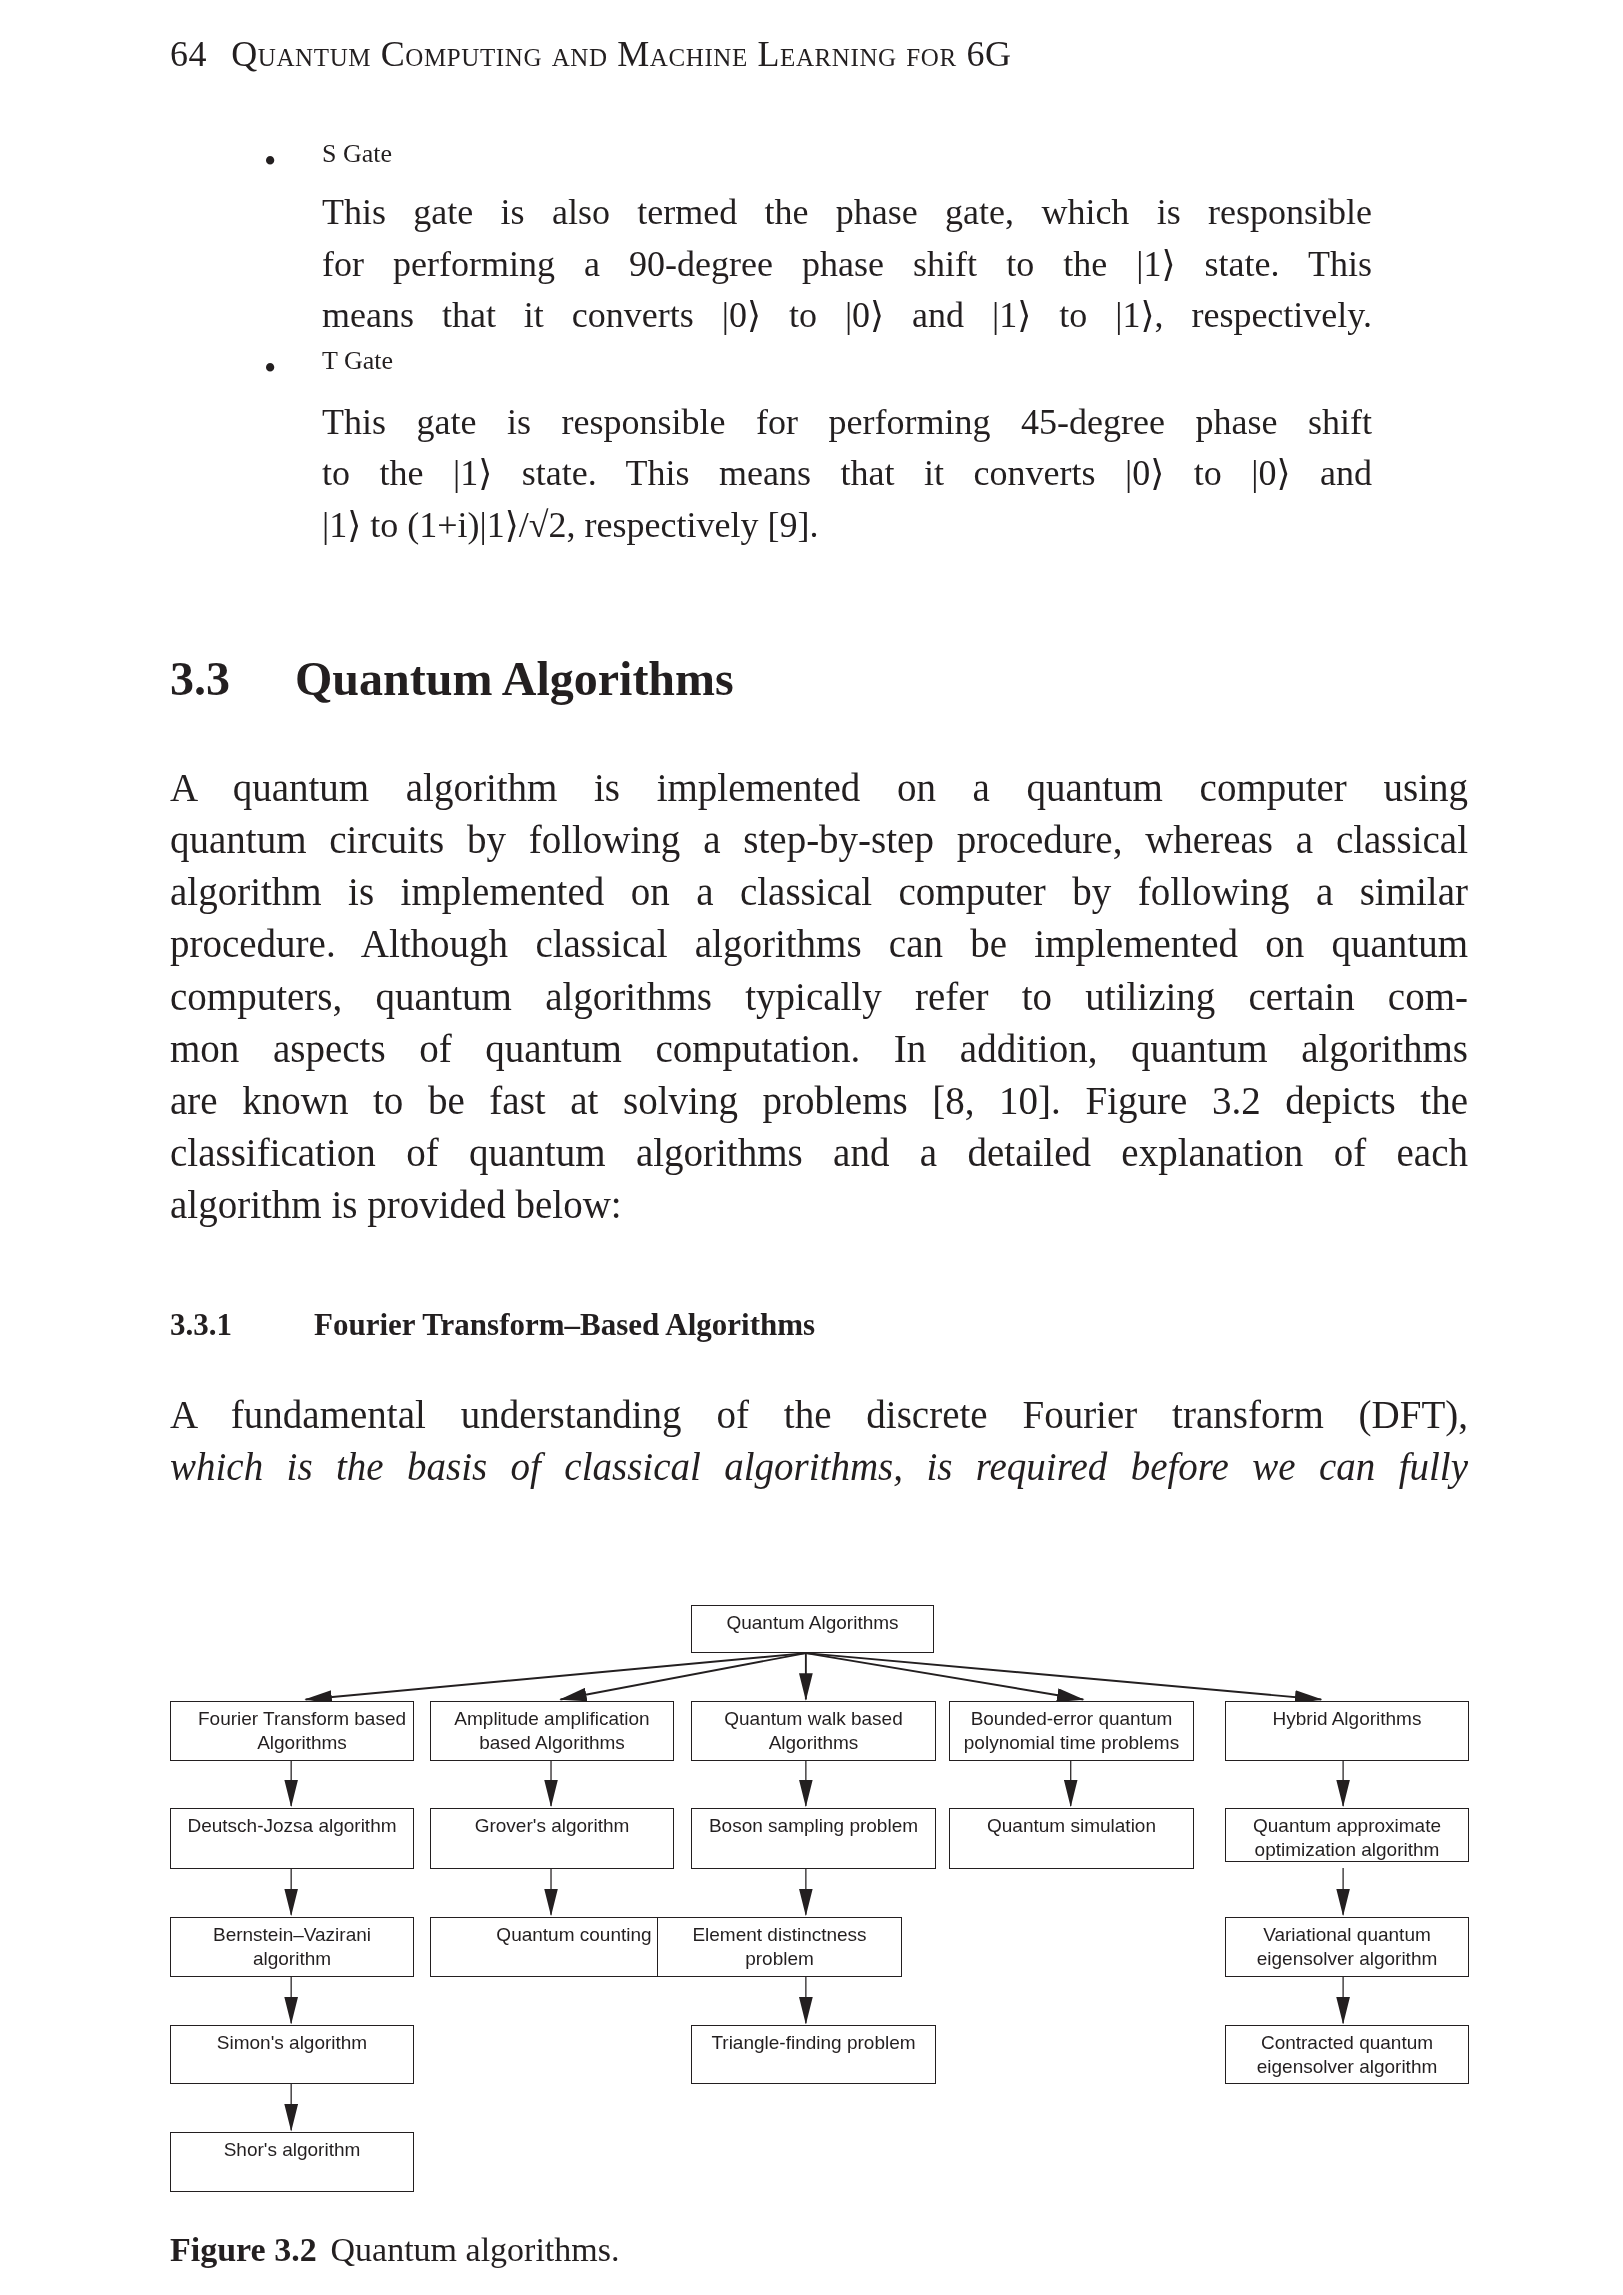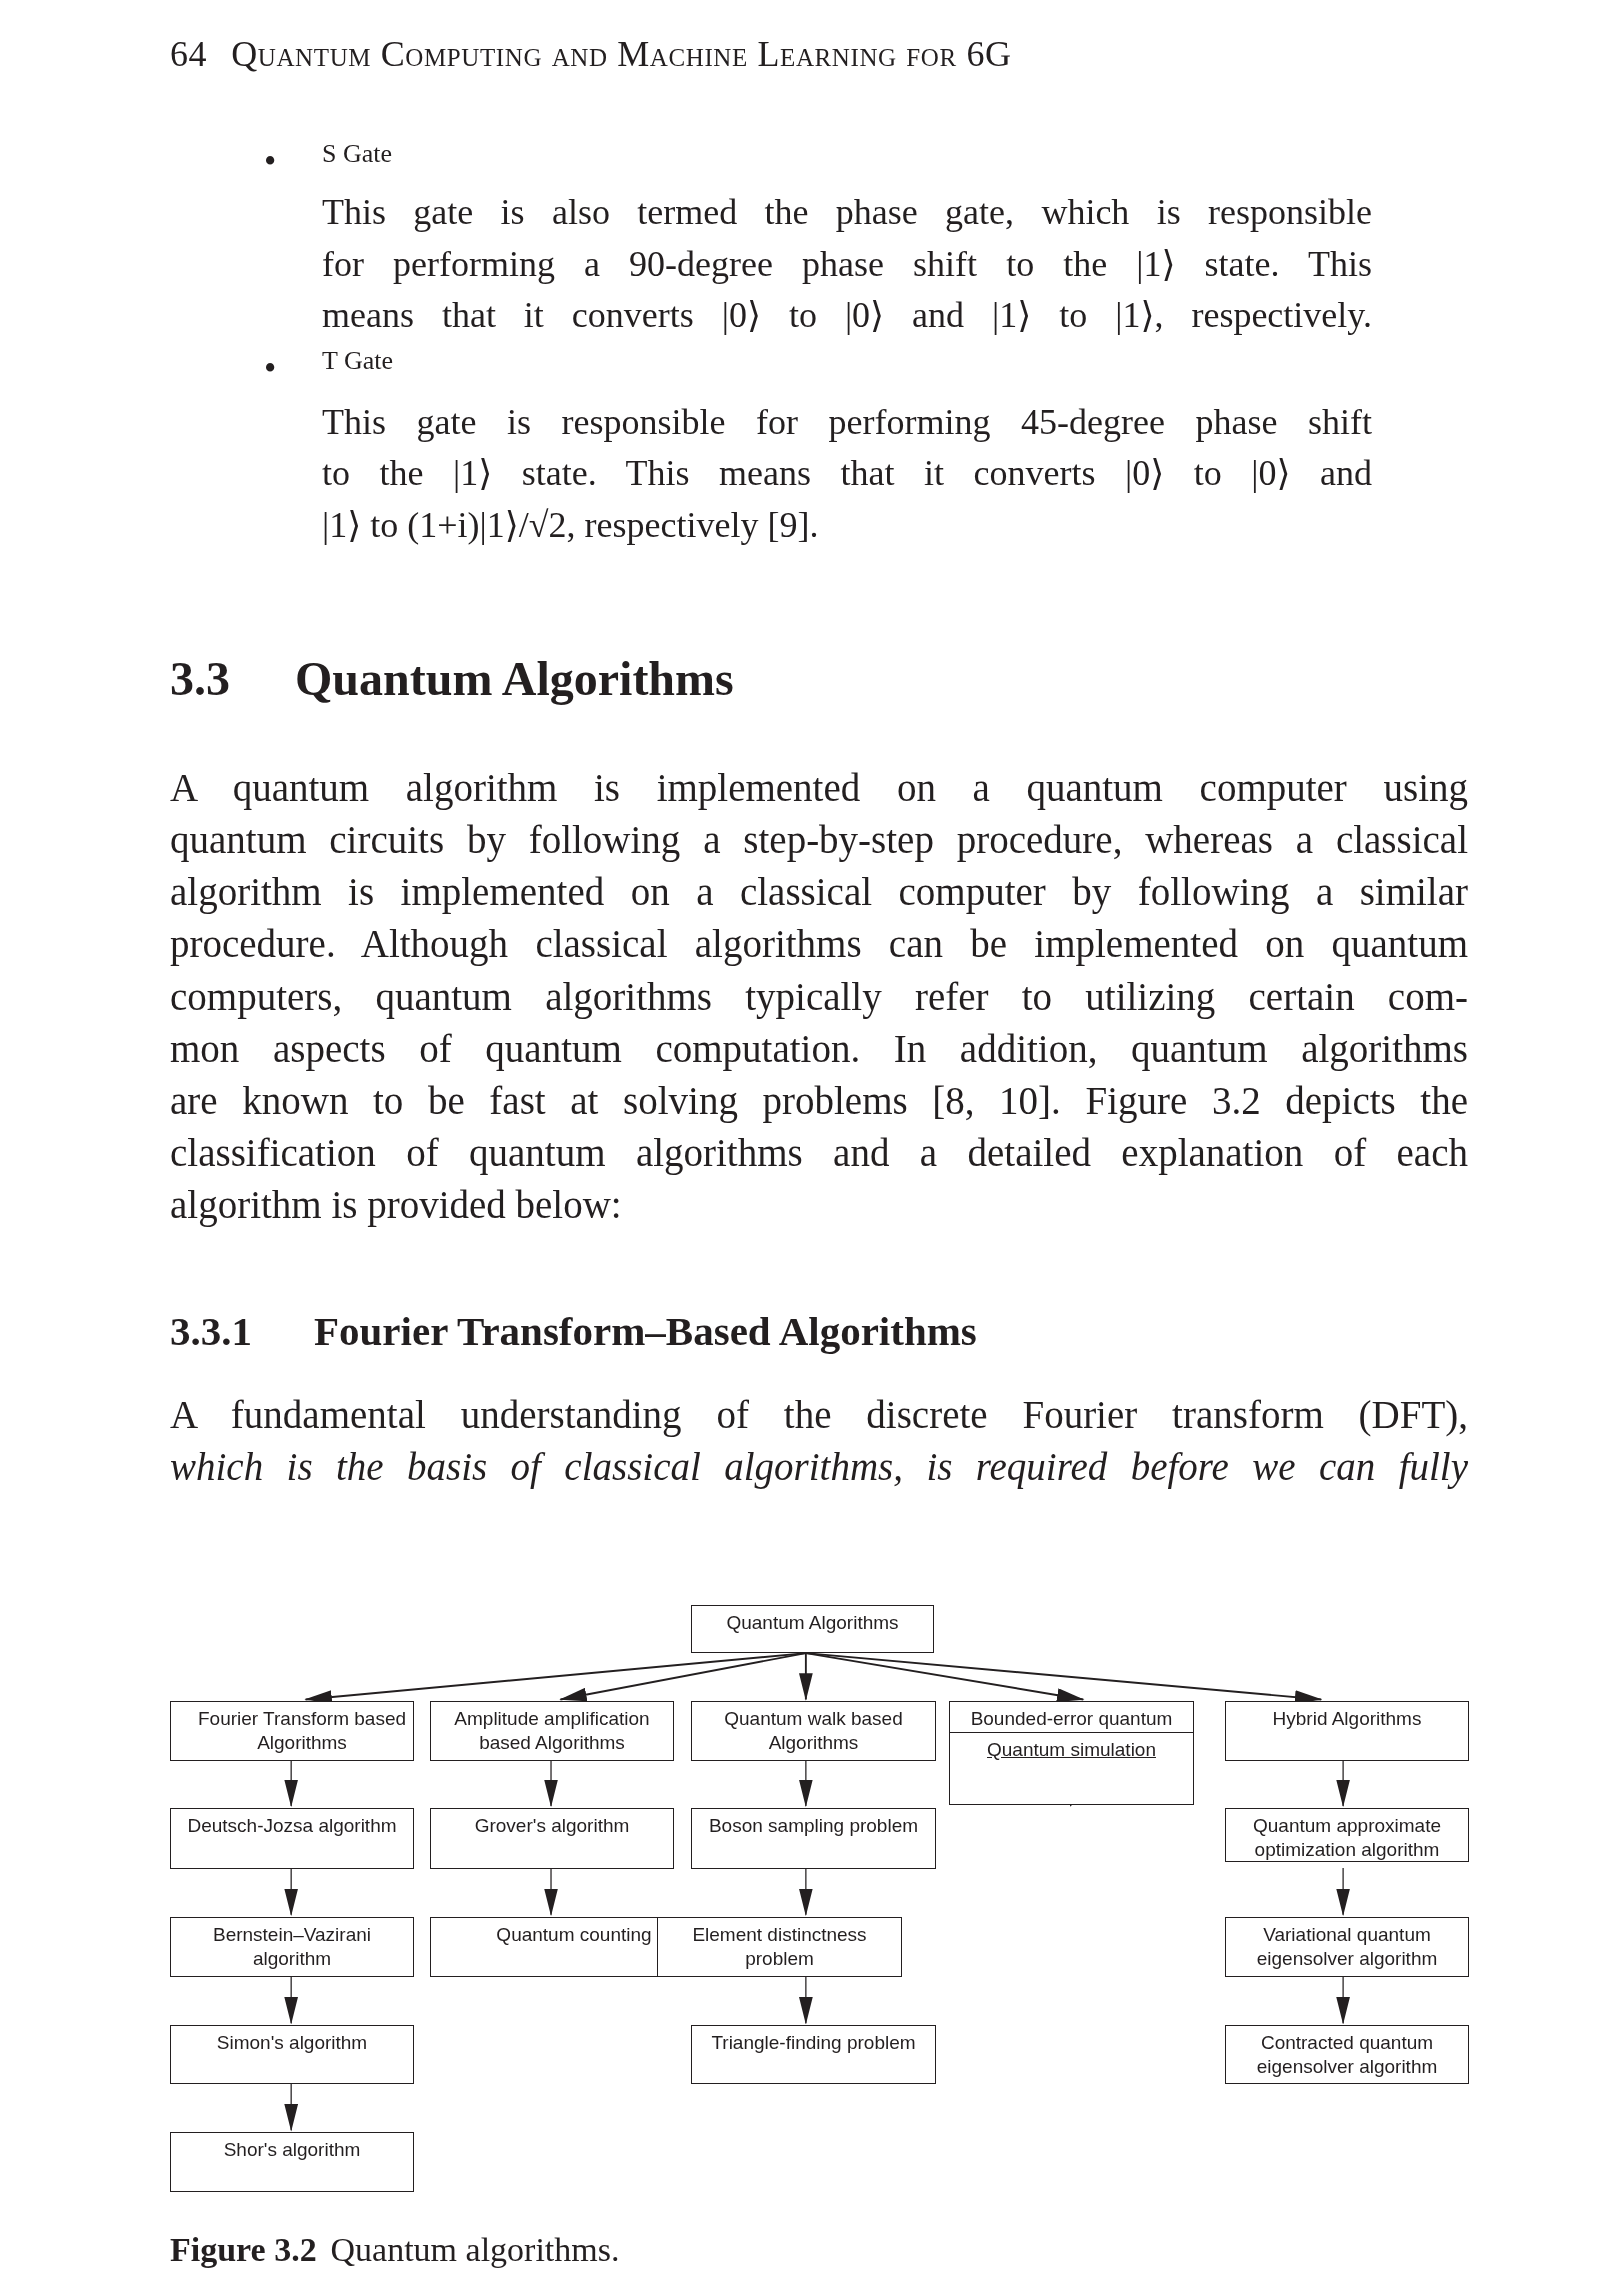--- a/index.html
+++ b/index.html
@@ -8,21 +8,21 @@
   .abs { position: absolute; }
   .running-head { left: 170px; top: 33px; font-size: 36px; letter-spacing: 0.6px; white-space: nowrap; }
   .running-head .num { margin-right: 24px; }
   .running-head .sc { font-variant: small-caps; }
   .bullet-dot { font-size: 35px; }
   .bullet-title { font-size: 26px; white-space: nowrap; }
   .bullet-line { font-size: 36px; white-space: nowrap; text-align: justify; text-align-last: justify; width: 1050px; }
   .bullet-line.last { text-align-last: left; }
   .h2 { font-size: 48px; font-weight: bold; white-space: nowrap; }
   .h2 .num { display: inline-block; width: 125px; }
-  .h3 { font-size: 41px; font-weight: bold; white-space: nowrap; }
+  .h3 { font-size: 31px; font-weight: bold; white-space: nowrap; }
   .h3 .num { display: inline-block; width: 144px; }
   .para-line { font-size: 39px; white-space: nowrap; width: 1298px; text-align: justify; text-align-last: justify; }
   .para-line.last { text-align-last: left; }
   .box { position: absolute; border: 1.9px solid #231f20; box-sizing: border-box; background: #fff;
          font-family: "Liberation Sans", "DejaVu Sans", sans-serif; font-size: 19px; line-height: 24px;
          text-align: center; padding-top: 5px; color: #231f20; }
   .caption { left: 170px; top: 2231px; font-size: 34px; white-space: nowrap; }
   .caption b { margin-right: 13.8px; }
   svg.arrows { position: absolute; left: 0; top: 0; }
 </style>
@@ -130,21 +130,21 @@
 
 <div class="box" style="left:170px; top:1808px; width:244px; height:61px;">
   <div>Deutsch-Jozsa algorithm</div>
 </div>
 <div class="box" style="left:430px; top:1808px; width:244px; height:61px;">
   <div>Grover's algorithm</div>
 </div>
 <div class="box" style="left:691px; top:1808px; width:245px; height:61px;">
   <div>Boson sampling problem</div>
 </div>
-<div class="box" style="left:949px; top:1732px; width:245px; height:73px;text-decoration:underline;">
+<div class="box" style="left:949px; top:1808px; width:245px; height:61px;">
   <div>Quantum simulation</div>
 </div>
 <div class="box" style="left:1225px; top:1808px; width:244px; height:54px;">
   <div>Quantum approximate</div>
   <div>optimization algorithm</div>
 </div>
 
 <div class="box" style="left:170px; top:1917px; width:244px; height:60px;">
   <div>Bernstein–Vazirani</div>
   <div>algorithm</div>

